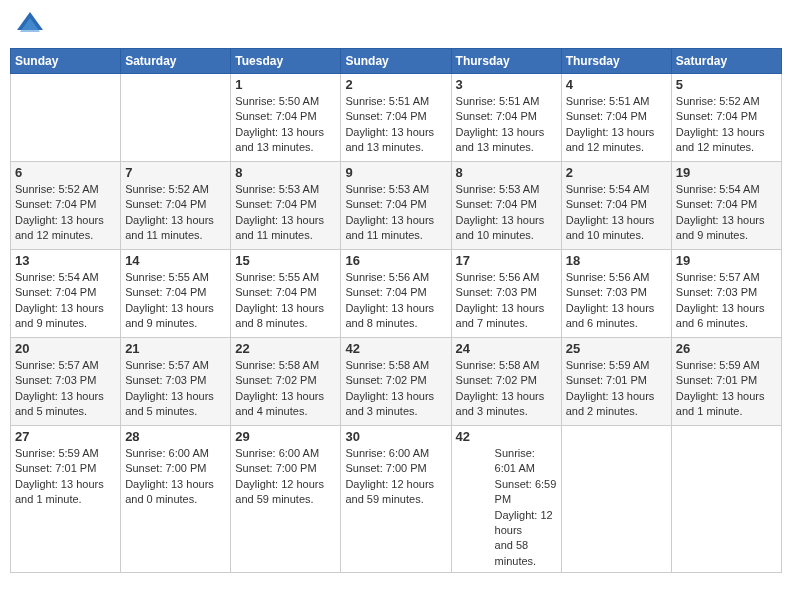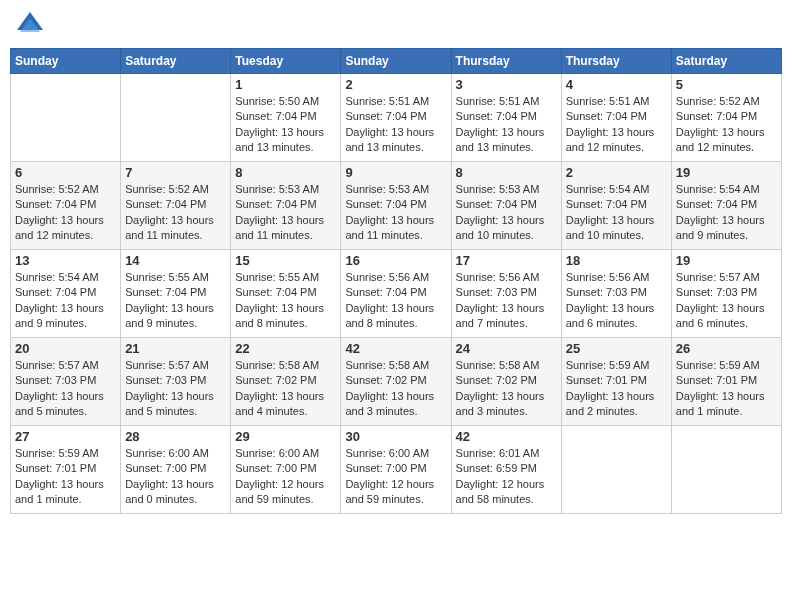--- a/index.html
+++ b/index.html
@@ -347,21 +347,21 @@
         </td>
         <td>
           <span class="day-number">30</span>
           <div class="day-info" style="white-space: pre-line;">Sunrise: 6:00 AM
 Sunset: 7:00 PM
 Daylight: 12 hours
 and 59 minutes.</div>
         </td>
         <td>
           <span class="day-number">42</span>
-          <div class="day-info" style="white-space: pre-line;">Sunrise: 6:01 AM
+          <div class="day-info" style="white-space: pre-line; margin-left: 39px;">Sunrise: 6:01 AM
 Sunset: 6:59 PM
 Daylight: 12 hours
 and 58 minutes.</div>
         </td>
         <td class="empty-cell"></td>
         <td class="empty-cell"></td>
       </tr>
     </tbody>
 </table>
 

